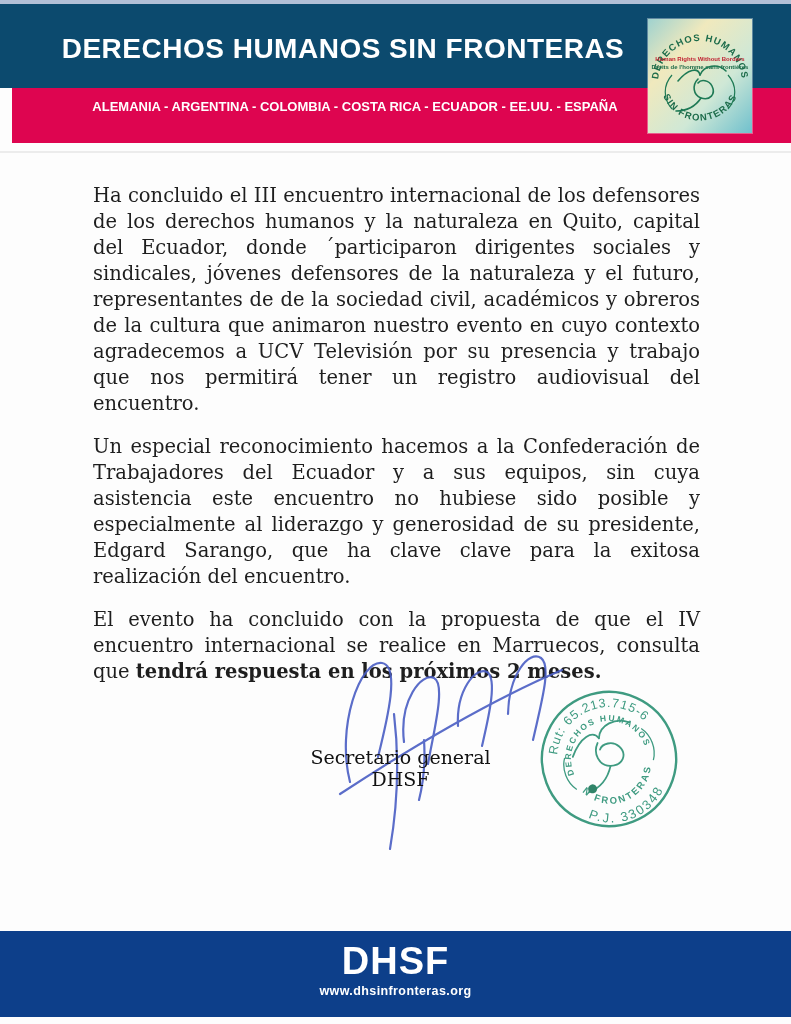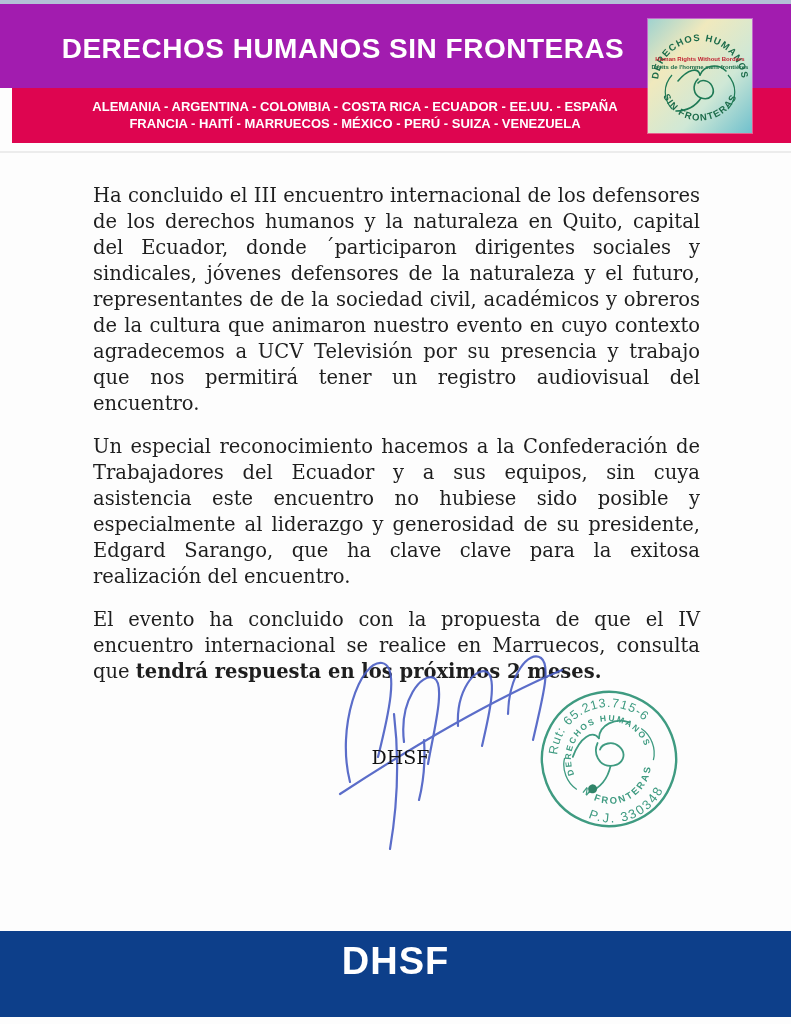--- a/index.html
+++ b/index.html
@@ -6,21 +6,21 @@
   html,body { background:#ffffff; }
   .page {
     position:relative; width:791px; height:1024px; margin:0 auto;
     background:#fdfdfd; overflow:hidden;
     font-family:"Liberation Sans", sans-serif;
   }
   
   .top-strip { position:absolute; left:0; top:0; width:100%; height:4px; background:#b3c0d6; }
   .band-blue {
     position:absolute; left:0; top:4px; width:100%; height:84px;
-    background:#a21caf; display:flex; align-items:center; justify-content:center;
+    background:#0c4a6e; display:flex; align-items:center; justify-content:center;
     padding:6px 105px 0 0;
   }
   .org-title {
     color:#ffffff; font-weight:bold; font-size:28px; letter-spacing:0.5px;
     white-space:nowrap;
   }
   .band-red {
     position:absolute; left:0; top:88px; width:100%; height:55px;
     background:#de0550; color:#ffffff; text-align:center;
     padding:10px 105px 0 0; font-weight:bold; font-size:13px; line-height:17px;margin-left:12px;
@@ -73,21 +73,20 @@
 <body>
 
 <div class="page">
 
   <div class="top-strip"></div>
   <div class="band-blue">
     <div class="org-title">DERECHOS HUMANOS SIN FRONTERAS</div>
   </div>
   <div class="band-red">
     <div>ALEMANIA - ARGENTINA - COLOMBIA - COSTA RICA - ECUADOR - EE.UU. - ESPAÑA</div>
-    <div>FRANCIA - HAITÍ - MARRUECOS - MÉXICO - PERÚ - SUIZA - VENEZUELA</div>
   </div>
 
   <div class="logo-box">
     <svg width="104" height="114" viewBox="0 0 104 114">
       <defs>
         <linearGradient id="lgbg" x1="0%" y1="0%" x2="100%" y2="100%">
           <stop offset="0%" stop-color="#9fd2cf"></stop>
           <stop offset="30%" stop-color="#f0e9bd"></stop>
           <stop offset="65%" stop-color="#cfe8d6"></stop>
           <stop offset="100%" stop-color="#6fc0cd"></stop>
@@ -133,20 +132,21 @@
       <path d="M 18 140 C 4 85, 28 18, 50 21 C 68 24, 56 75, 46 115"></path>
       <path d="M 72 100 C 67 58, 90 30, 102 36 C 114 42, 102 88, 96 122"></path>
       <path d="M 126 84 C 124 48, 144 24, 155 30 C 166 37, 156 78, 150 104"></path>
       <path d="M 176 72 C 177 32, 197 8, 209 16 C 220 24, 209 62, 201 98"></path>
       <path d="M 62 72 C 68 122, 64 172, 58 207"></path>
       <path d="M 92 98 C 94 128, 90 146, 87 158"></path>
     </g>
   </svg>
 
   <div class="sig-block">
+    <div class="sig-role">Secretario general</div>
     <div class="sig-org">DHSF</div>
   </div>
 
   <div class="stamp-wrap">
     <svg width="146" height="146" viewBox="0 0 146 146">
       <defs>
         <path id="stRut" d="M 21 73 A 52 52 0 0 1 125 73"></path>
         <path id="stTop" d="M 35 73 A 38 38 0 0 1 111 73"></path>
         <path id="stBot" d="M 33 78 A 40 40 0 0 0 113 78"></path>
         <path id="stPJ" d="M 16 80 A 57 57 0 0 0 130 80"></path>
@@ -175,15 +175,16 @@
         <path d="M 71 50 C 76 38, 94 36, 105 46"></path>
         <path d="M 68 54 C 60 62, 61 76, 72 80 C 84 84, 92 75, 87 65 C 83 57, 72 56, 68 61"></path>
         <path d="M 72 80 C 64 92, 54 97, 42 97"></path>
       </g>
       <circle cx="47" cy="95" r="4.5" fill="#1f7a5d"></circle>
     </svg>
   </div>
 
   <div class="footer">
     <div class="footer-acronym">DHSF</div>
+    <div class="footer-url">www.dhsinfronteras.org</div>
   </div>
 
 </div>
 
 </body></html>

